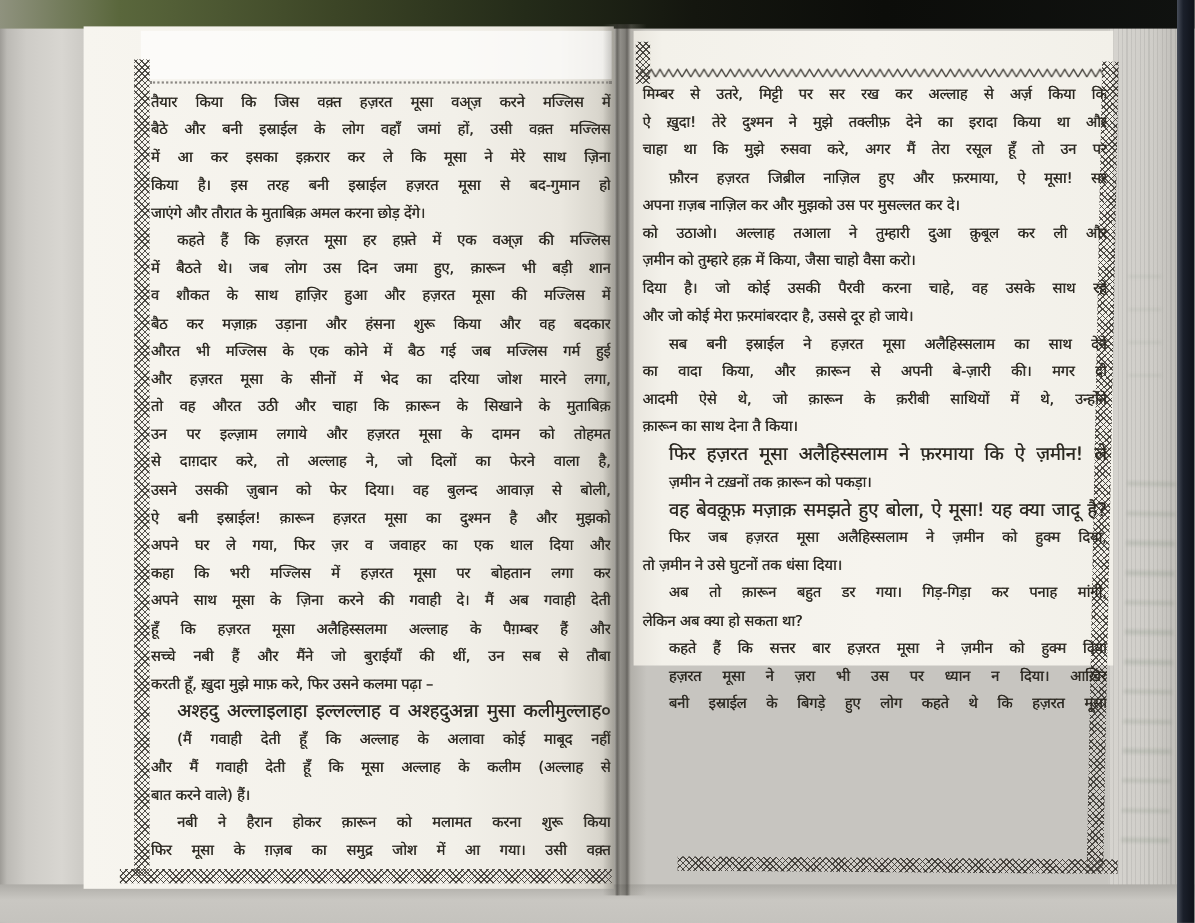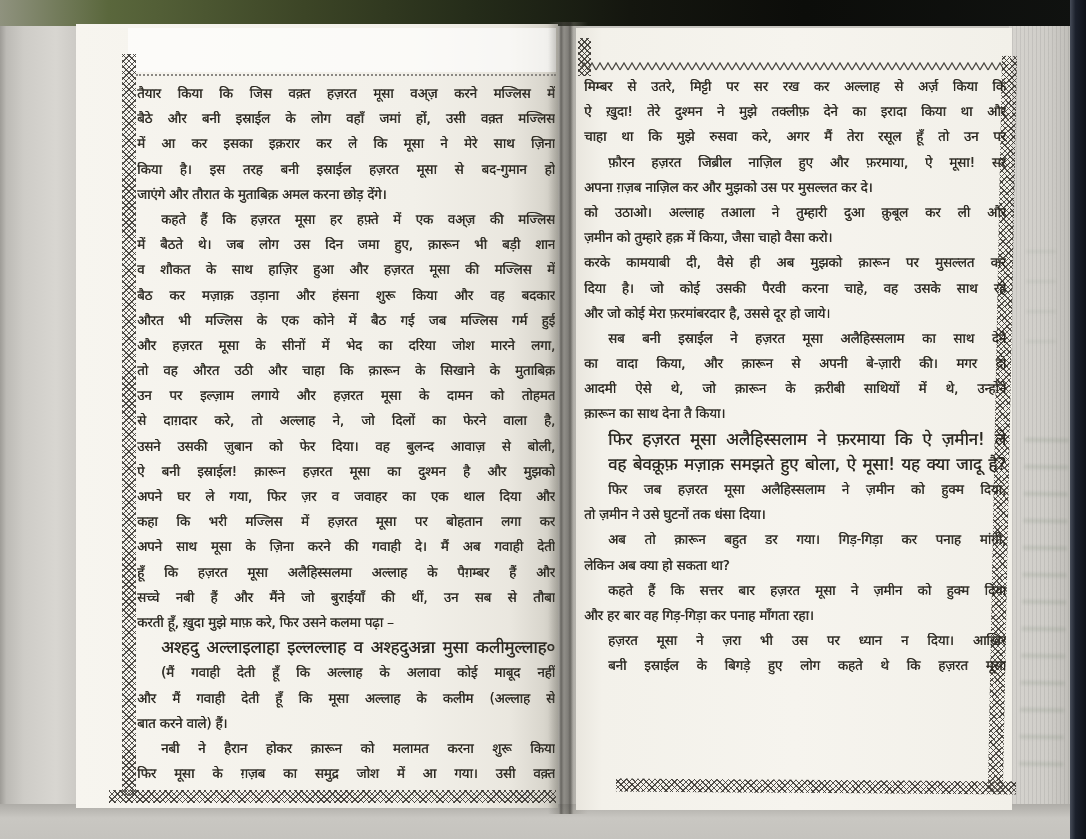--- a/index.html
+++ b/index.html
@@ -38,21 +38,21 @@
       linear-gradient(90deg,transparent 0,transparent 11px,rgba(40,38,34,.45) 13px,transparent 16px,transparent 20px,rgba(40,38,34,.4) 22px,transparent 25px),
       linear-gradient(90deg,rgba(0,0,0,0) 0%,rgba(95,93,86,.45) 35%,rgba(70,68,62,.55) 50%,rgba(140,137,129,.35) 65%,rgba(0,0,0,0) 100%);
   }
   
   .page{position:absolute;}
   .left-page{
     left:76px;top:24px;width:482px;height:784px;
     background:linear-gradient(90deg,#f7f5ef 0%,#f2f0e9 70%,#eae7df 90%,#d9d6cd 97%,#c6c3ba 100%);
   }
   .right-page{
-    left:576px;top:28px;width:436px;height:782px;
+    left:576px;top:28px;width:436px;height:577px;
     background:linear-gradient(90deg,#e9e6de 0%,#f3f1ea 6%,#f6f4ee 50%,#f2f0e9 100%);
     text-decoration:underline;
   }
   .lp-highlight{
     position:absolute;left:52px;top:4px;width:428px;height:44px;
     background:rgba(255,255,255,.65);
   }
   
   .hatch{
     background-color:rgba(244,242,235,.2);
@@ -152,34 +152,33 @@
   <div class="rp-hatch-right hatch"></div>
   <div class="rp-hatch-bottom hatch"></div>
   <div class="page-text rp-text">
       <div class="line">मिम्बर से उतरे, मिट्टी पर सर रख कर अल्लाह से अर्ज़ किया कि</div>
       <div class="line">ऐ ख़ुदा! तेरे दुश्मन ने मुझे तक्लीफ़ देने का इरादा किया था और</div>
       <div class="line">चाहा था कि मुझे रुसवा करे, अगर मैं तेरा रसूल हूँ तो उन पर</div>
       <div class="line in">फ़ौरन हज़रत जिब्रील नाज़िल हुए और फ़रमाया, ऐ मूसा! सर</div>
       <div class="line end">अपना ग़ज़ब नाज़िल कर और मुझको उस पर मुसल्लत कर दे।</div>
       <div class="line">को उठाओ। अल्लाह तआला ने तुम्हारी दुआ क़ुबूल कर ली और</div>
       <div class="line end">ज़मीन को तुम्हारे हक़ में किया, जैसा चाहो वैसा करो।</div>
-      <div class="line">करके कामयाबी दी, वैसे ही अब मुझको क़ारून पर मुसल्लत कर</div>
       <div class="line">दिया है। जो कोई उसकी पैरवी करना चाहे, वह उसके साथ रहे</div>
       <div class="line end">और जो कोई मेरा फ़रमांबरदार है, उससे दूर हो जाये।</div>
       <div class="line in">सब बनी इस्राईल ने हज़रत मूसा अलैहिस्सलाम का साथ देने</div>
       <div class="line">का वादा किया, और क़ारून से अपनी बे-ज़ारी की। मगर दो</div>
       <div class="line">आदमी ऐसे थे, जो क़ारून के क़रीबी साथियों में थे, उन्होंने</div>
       <div class="line end">क़ारून का साथ देना तै किया।</div>
       <div class="line in sm">फिर हज़रत मूसा अलैहिस्सलाम ने फ़रमाया कि ऐ ज़मीन! ले इसको।</div>
+      <div class="line in end">ज़मीन ने टख़नों तक क़ारून को पकड़ा।</div>
       <div class="line in sm">वह बेवक़ूफ़ मज़ाक़ समझते हुए बोला, ऐ मूसा! यह क्या जादू है?</div>
       <div class="line in">फिर जब हज़रत मूसा अलैहिस्सलाम ने ज़मीन को हुक्म दिया,</div>
       <div class="line end">तो ज़मीन ने उसे घुटनों तक धंसा दिया।</div>
       <div class="line in">अब तो क़ारून बहुत डर गया। गिड़-गिड़ा कर पनाह मांगी,</div>
       <div class="line end">लेकिन अब क्या हो सकता था?</div>
       <div class="line in">कहते हैं कि सत्तर बार हज़रत मूसा ने ज़मीन को हुक्म दिया</div>
-      <div class="line end">और हर बार वह गिड़-गिड़ा कर पनाह माँगता रहा।</div>
       <div class="line in">हज़रत मूसा ने ज़रा भी उस पर ध्यान न दिया। आख़िर</div>
       <div class="line in">बनी इस्राईल के बिगड़े हुए लोग कहते थे कि हज़रत मूसा</div>
     </div>
 </div>
 
 <div class="bleed"></div>
 <div class="bleed2"></div>
 
 </body></html>

